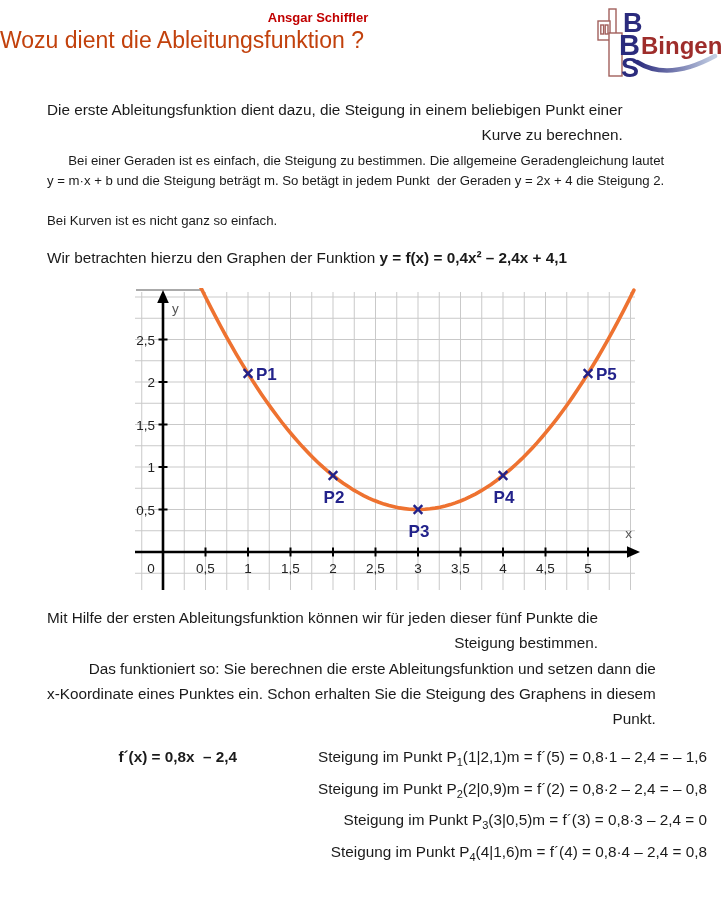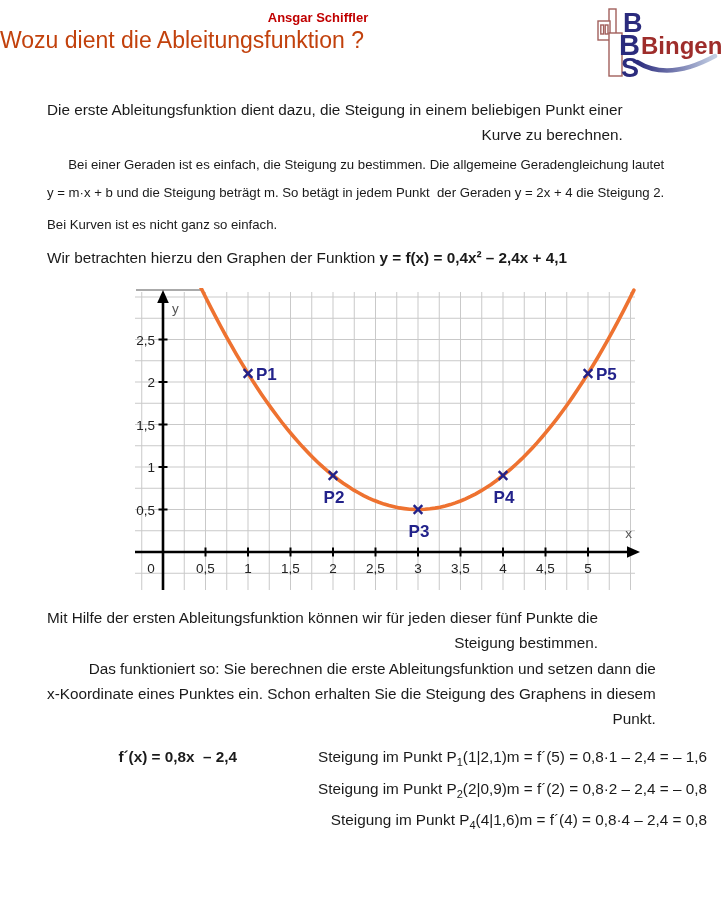--- a/index.html
+++ b/index.html
@@ -4,21 +4,21 @@
 <style>
   html,body{margin:0;padding:0;background:#fff;}
   .page{position:relative;width:728px;height:904px;background:#ffffff;overflow:hidden;
         font-family:"Liberation Sans",sans-serif;color:#1a1a1a;padding-left:32px;}
   .author{position:absolute;top:10px;left:0;width:636px;text-align:center;
           font-size:13px;font-weight:bold;}
   .title{position:absolute;top:27px;left:0;width:636px;text-align:left;
          font-size:23px;color:#c2410c;}
   .para{position:absolute;white-space:pre;text-align:right;}
   .p-large{font-size:15.3px;line-height:25px;}
-  .p-small{font-size:13.2px;line-height:28px;}
+  .p-small{font-size:13.2px;line-height:20px;}
   #p-intro{top:97px;left:47px;}
   #p-gerade{top:151px;left:47px;}
   #p-kurven{top:211px;left:47px;}
   #p-betrachten{top:245px;left:47px;}
   #p-mithilfe{top:605px;left:47px;}
   #p-funktioniert{top:656px;left:47px;}
   .bold{font-weight:bold;}
   .graph-wrap{position:absolute;left:135px;top:288px;width:505px;height:304px;}
   svg{display:block;}
   .logo{position:absolute;left:596px;top:6px;width:126px;height:72px;}
@@ -170,17 +170,18 @@
 Punkt.</div>
 
   <div id="p-mithilfe" class="para p-large">Mit Hilfe der ersten Ableitungsfunktion können wir für jeden dieser fünf Punkte die
 Steigung bestimmen.</div>
 
   <div class="deriv-block">
     <div class="deriv-formula">f´(x) = 0,8x  – 2,4</div>
     <div class="rows">
       <div class="calc-row"><span class="row-left"><span>Steigung im Punkt P</span><sub>1</sub><span>(1|2,1)</span></span><span>m = f´(5) = 0,8·1 – 2,4 = – 1,6</span></div>
       <div class="calc-row"><span class="row-left"><span>Steigung im Punkt P</span><sub>2</sub><span>(2|0,9)</span></span><span>m = f´(2) = 0,8·2 – 2,4 = – 0,8</span></div>
+      <div class="calc-row"><span class="row-left"><span>Steigung im Punkt P</span><sub>3</sub><span>(3|0,5)</span></span><span>m = f´(3) = 0,8·3 – 2,4 = 0</span></div>
       <div class="calc-row"><span class="row-left"><span>Steigung im Punkt P</span><sub>4</sub><span>(4|1,6)</span></span><span>m = f´(4) = 0,8·4 – 2,4 = 0,8</span></div>
     </div>
   </div>
 
 </div>
 
 </body></html>

